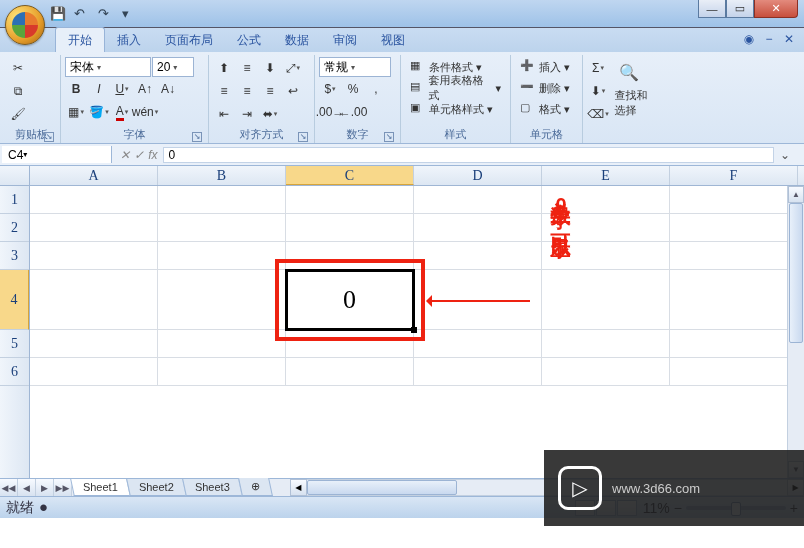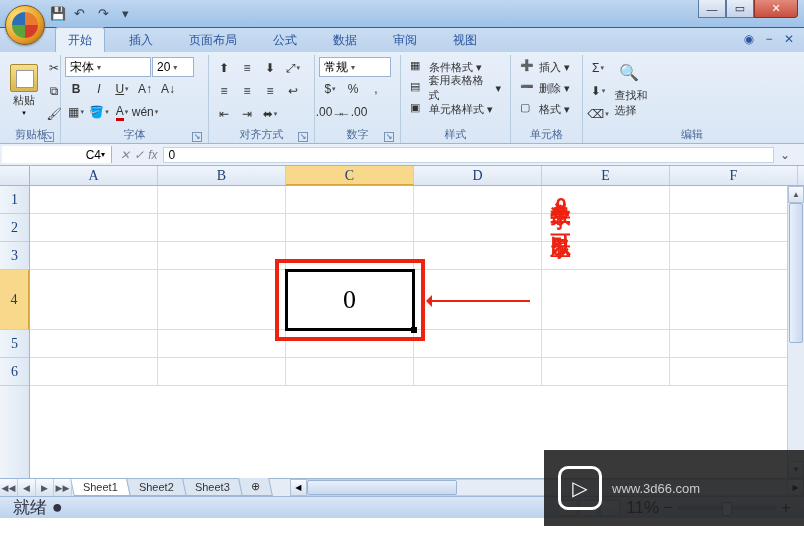--- a/index.html
+++ b/index.html
@@ -12,21 +12,21 @@
 .title-text { position: absolute; left: 50%; transform: translateX(-50%); font-size: 12px; color: #334; }
 .win-btns { position: absolute; right: 6px; top: 0; display: flex; }
 .win-btn { width: 28px; height: 18px; background: linear-gradient(#e9eef7,#c4d3ea); border: 1px solid #5a7aa0; border-top: none; display: flex; align-items: center; justify-content: center; font-size: 11px; color: #333; }
 .win-btn.close { width: 44px; background: linear-gradient(#e38a7d,#c74f3d); color: #fff; border-color: #8a3025; border-radius: 0 0 4px 0; }
 
 
 .office-btn { position: absolute; left: 5px; top: 5px; width: 40px; height: 40px; border-radius: 50%; background: radial-gradient(circle at 30% 30%, #ffe57a, #e79f2b 60%, #a25f0c); border: 1px solid #7a5a20; z-index: 30; box-shadow: 0 1px 2px rgba(0,0,0,.3); }
 .office-btn::after { content:""; position:absolute; inset:6px; border-radius:50%; background: conic-gradient(#e87b2e 0 90deg, #d83a2b 90deg 180deg, #5aa43c 180deg 270deg, #2d6fb5 270deg 360deg); }
 
 
-.ribbon-tabs { height: 24px; background: linear-gradient(#c9dcf2,#bcd3ec); display: flex; align-items: flex-end; padding-left: 55px; gap: 12px; position: relative; }
+.ribbon-tabs { height: 24px; background: linear-gradient(#c9dcf2,#bcd3ec); display: flex; align-items: flex-end; padding-left: 55px; gap: 0; position: relative; }
 .ribbon-tabs .tab { padding: 4px 12px 3px; font-size: 12px; color: #2b55a0; cursor: pointer; }
 .ribbon-tabs .tab.active { background: #e7eff9; border: 1px solid #98b4d8; border-bottom: none; border-radius: 3px 3px 0 0; color: #2b55a0; font-weight: 500; }
 .ribbon-right { position: absolute; right: 8px; top: 4px; display: flex; gap: 6px; color: #2b55a0; font-size: 12px; }
 .ribbon-right span { width: 14px; height: 14px; text-align:center; }
 
 
 .ribbon { height: 92px; background: linear-gradient(#e7eff9,#d9e6f5); border-bottom: 1px solid #9db7d8; display: flex; padding: 3px 3px 0; }
 .group { border-right: 1px solid #b8ccdf; display: flex; flex-direction: column; padding: 2px 4px 0; position: relative; }
 .group-body { flex: 1; display: flex; gap: 2px; }
 .group-label { font-size: 11px; color: #4a6a98; text-align: center; padding: 1px 0; position: relative; }
@@ -42,21 +42,21 @@
 .combo .dd { font-size: 8px; margin-left: 3px; color: #555; }
 .mid-btn { display: flex; align-items: center; gap: 3px; height: 20px; padding: 0 4px; font-size: 11px; color: #333; border: 1px solid transparent; border-radius: 2px; }
 .mid-btn .ic { width: 16px; height: 16px; }
 
 
 .paste-ic { width: 28px; height: 28px; background: linear-gradient(#f7e08a,#d7b654); border: 1px solid #a88a30; border-radius: 2px; position: relative; }
 .paste-ic::after { content:""; position:absolute; left:5px; top:5px; right:3px; bottom:3px; background:#fff; border:1px solid #999; }
 
 
 .formula-row { height: 22px; display: flex; border-bottom: 1px solid #9db7d8; background: #e9f0f9; }
-.name-box { width: 110px; border-right: 1px solid #9db7d8; display: flex; align-items: center; background: #fff; margin: 2px; padding: 7px 6px; font-size: 12px; justify-content: flex-end; }
+.name-box { width: 110px; border-right: 1px solid #9db7d8; display: flex; align-items: center; background: #fff; margin: 2px; padding: 7px 6px; font-size: 12px; justify-content: flex-start; }
 .fx-area { display: flex; align-items: center; flex: 1; gap: 6px; padding: 0 6px; font-size: 12px; }
 .fx-btns { display:flex; gap:4px; color:#888; font-style: italic; }
 .fx-input { flex:1; background:#fff; border:1px solid #c3d3e7; height: 16px; padding: 0 4px; font-size: 12px; }
 .expand-fx { width: 18px; color:#555; }
 
 
 .grid-wrap { position: relative; height: 312px; overflow: hidden; background: #fff; }
 .colhdr-row { display: flex; height: 20px; background: linear-gradient(#f0f5fb,#dde7f3); border-bottom: 1px solid #9fb6d4; }
 .corner { width: 30px; border-right: 1px solid #9fb6d4; background: linear-gradient(#f0f5fb,#dde7f3); }
 .colhdr { border-right: 1px solid #c3d0e0; text-align: center; font-size: 14px; font-family: "Times New Roman", serif; color: #1a3f7a; line-height: 20px; }
@@ -91,21 +91,21 @@
 .sheet-tab { padding: 2px 10px; background:#fff; border:1px solid #9db7d8; border-top:none; margin-right:-1px; transform: skewX(12deg); }
 .sheet-tab span { display:inline-block; transform: skewX(-12deg); color:#333; }
 .sheet-tab.active { background:#fff; font-weight:500; }
 .sheet-tab.inactive { background:#dce6f2; }
 .hscroll { flex:1; display:flex; align-items:center; margin-left:20px; }
 .hscroll .ar { width:17px; height:17px; background:linear-gradient(#f7faff,#d7e2f0); border:1px solid #b0c0d6; display:flex; align-items:center; justify-content:center; font-size:8px; }
 .hscroll .track { flex:1; height:17px; background:#e6ecf5; position:relative; border:1px solid #c3d0e0; border-left:none; border-right:none; }
 .hscroll .thumb { position:absolute; left:0; top:0; height:100%; width:150px; background:linear-gradient(#e8f0fa,#c9d9ef); border:1px solid #9cb4d4; border-radius:2px; }
 
 
-.statusbar { height: 22px; background: linear-gradient(#d9e6f5,#bcd3ec); display:flex; align-items:center; padding: 0 13px; font-size:17px; color:#334; border-top:1px solid #9db7d8; }
+.statusbar { height: 22px; background: linear-gradient(#d9e6f5,#bcd3ec); display:flex; align-items:center; padding: 0 6px; font-size:14px; color:#334; border-top:1px solid #9db7d8; }
 .statusbar .spacer { flex:1; }
 .view-btns { display:flex; gap:1px; margin-right:6px; }
 .view-btns .vb { width:20px; height:16px; background:linear-gradient(#f7faff,#d7e2f0); border:1px solid #9cb4d4; }
 .zoom { display:flex; align-items:center; gap:4px; }
 .zoom-slider { width:100px; height:4px; background:#a0b6d4; position:relative; border-radius:2px; }
 .zoom-slider::after { content:""; position:absolute; left:50%; top:-4px; width:8px; height:12px; background:#e8f0fa; border:1px solid #7a94b8; border-radius:2px; transform:translateX(-50%); }
 
 
 .watermark { position:absolute; right:0; bottom:22px; width:260px; height:76px; background: rgba(30,30,30,0.88); display:flex; align-items:center; gap:10px; padding: 8px 14px; color:#fff; }
 .wm-ic { width:44px; height:44px; border:3px solid #fff; border-radius:10px; display:flex; align-items:center; justify-content:center; font-size:20px; }
@@ -142,25 +142,20 @@
     <span>◉</span>
     <span>−</span>
     <span>✕</span>
   </div>
 </div>
 
 <div class="ribbon">
 
   <div class="group" style="width:58px">
     <div class="group-body">
-      <div class="big-btn">
-        <div class="paste-ic"></div>
-        <span class="lbl">粘贴</span>
-        <span class="dd" style="font-size:7px">▾</span>
-      </div>
       <div class="col">
         <div class="btn-s">✂</div>
         <div class="btn-s">⧉</div>
         <div class="btn-s">🖌</div>
       </div>
     </div>
     <div class="group-label"><span>剪贴板</span><span class="launcher">↘</span></div>
   </div>
 
   <div class="group" style="width:148px">
@@ -270,21 +265,20 @@
         <div class="btn-s">Σ<span class="dd">▾</span></div>
         <div class="btn-s">⬇<span class="dd">▾</span></div>
         <div class="btn-s">⌫<span class="dd">▾</span></div>
       </div>
       <div class="big-btn">
         <span class="ic">🔍</span>
         <span class="lbl" style="white-space:pre">查找和
 选择</span>
       </div>
     </div>
-    <div class="group-label"><span>编辑</span></div>
   </div>
 </div>
 
 <div class="formula-row">
   <div class="name-box">
       <span>C4</span>
       <span style="font-size:8px">▾</span>
     </div>
   <div class="fx-area">
     <div class="fx-btns">

